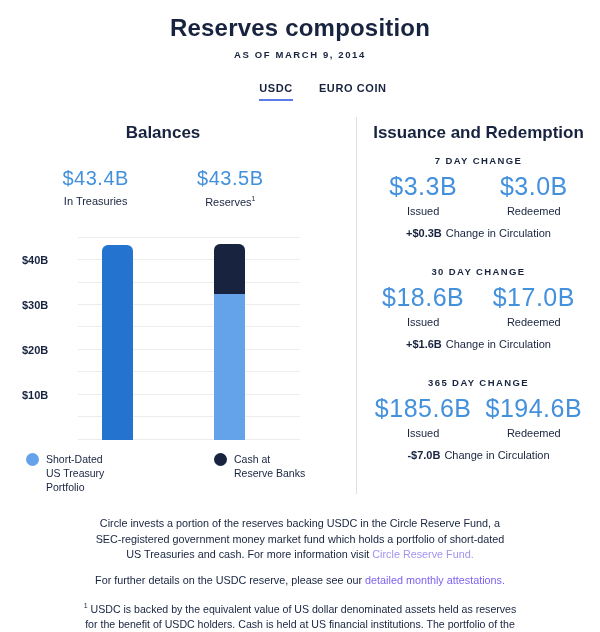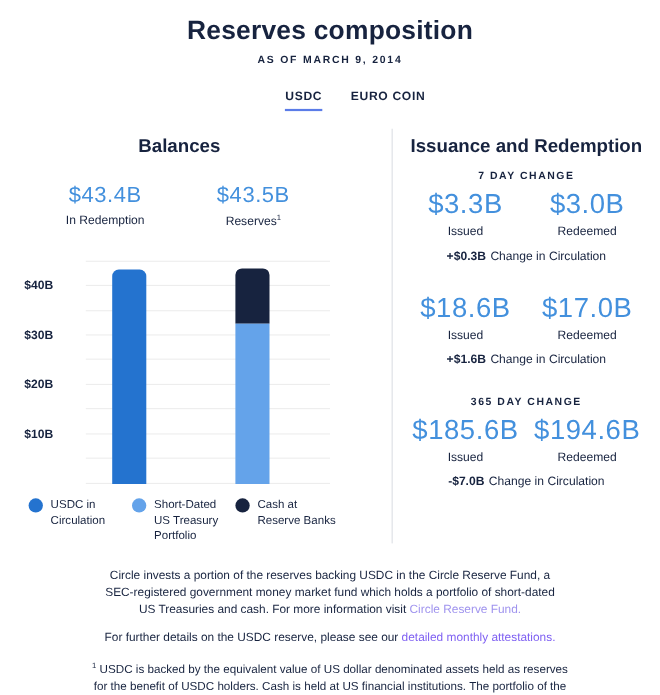--- a/index.html
+++ b/index.html
@@ -76,21 +76,21 @@
   </div>
 
   <div class="main">
 
     <div class="left-panel">
       <div class="panel-heading">Balances</div>
 
       <div class="stats-row">
         <div class="stat">
           <div class="stat-value">$43.4B</div>
-          <div class="stat-label">In Redemption</div>
+          <div class="stat-label">In Treasuries</div>
         </div>
         <div class="stat">
           <div class="stat-value">$43.5B</div>
           <div class="stat-label"><span>Reserves</span><sup>1</sup></div>
         </div>
       </div>
 
       <div class="chart" id="chart-plot">
           <div class="gridline" style="bottom: 0px;"></div>
           <div class="gridline" style="bottom: 22.4px;"></div>
@@ -105,24 +105,20 @@
           <div class="ytick" style="bottom: 44.9px;">$10B</div>
           <div class="ytick" style="bottom: 89.8px;">$20B</div>
           <div class="ytick" style="bottom: 134.7px;">$30B</div>
           <div class="ytick" style="bottom: 179.6px;">$40B</div>
           <div class="bar-seg rounded" style="left: 24px; bottom: 0px; height: 194.8px; background: rgb(36, 115, 207);"></div>
           <div class="bar-seg" style="left: 136px; bottom: 0px; height: 145.4px; background: rgb(100, 163, 234);"></div>
           <div class="bar-seg rounded" style="left: 136px; bottom: 145.4px; height: 49.8px; background: rgb(23, 35, 63);"></div>
         </div>
 
       <div class="legend">
-        <div class="legend-item">
-          <span class="legend-dot" style="background: rgb(36, 115, 207);"></span>
-          <span class="legend-label">USDC in Circulation</span>
-        </div>
         <div class="legend-item">
           <span class="legend-dot" style="background: rgb(100, 163, 234);"></span>
           <span class="legend-label">Short-Dated US Treasury Portfolio</span>
         </div>
         <div class="legend-item">
           <span class="legend-dot" style="background: rgb(23, 35, 63);"></span>
           <span class="legend-label">Cash at Reserve Banks</span>
         </div>
       </div>
     </div>
@@ -142,20 +138,21 @@
             <div class="pstat-label">Redeemed</div>
           </div>
         </div>
         <div class="change-line">
           <span class="change-value">+$0.3B</span>
           <span>Change in Circulation</span>
         </div>
       </div>
 
       <div class="period">
+        <div class="period-label">30 DAY CHANGE</div>
         <div class="period-row">
           <div class="pstat">
             <div class="pstat-value">$18.6B</div>
             <div class="pstat-label">Issued</div>
           </div>
           <div class="pstat">
             <div class="pstat-value">$17.0B</div>
             <div class="pstat-label">Redeemed</div>
           </div>
         </div>

